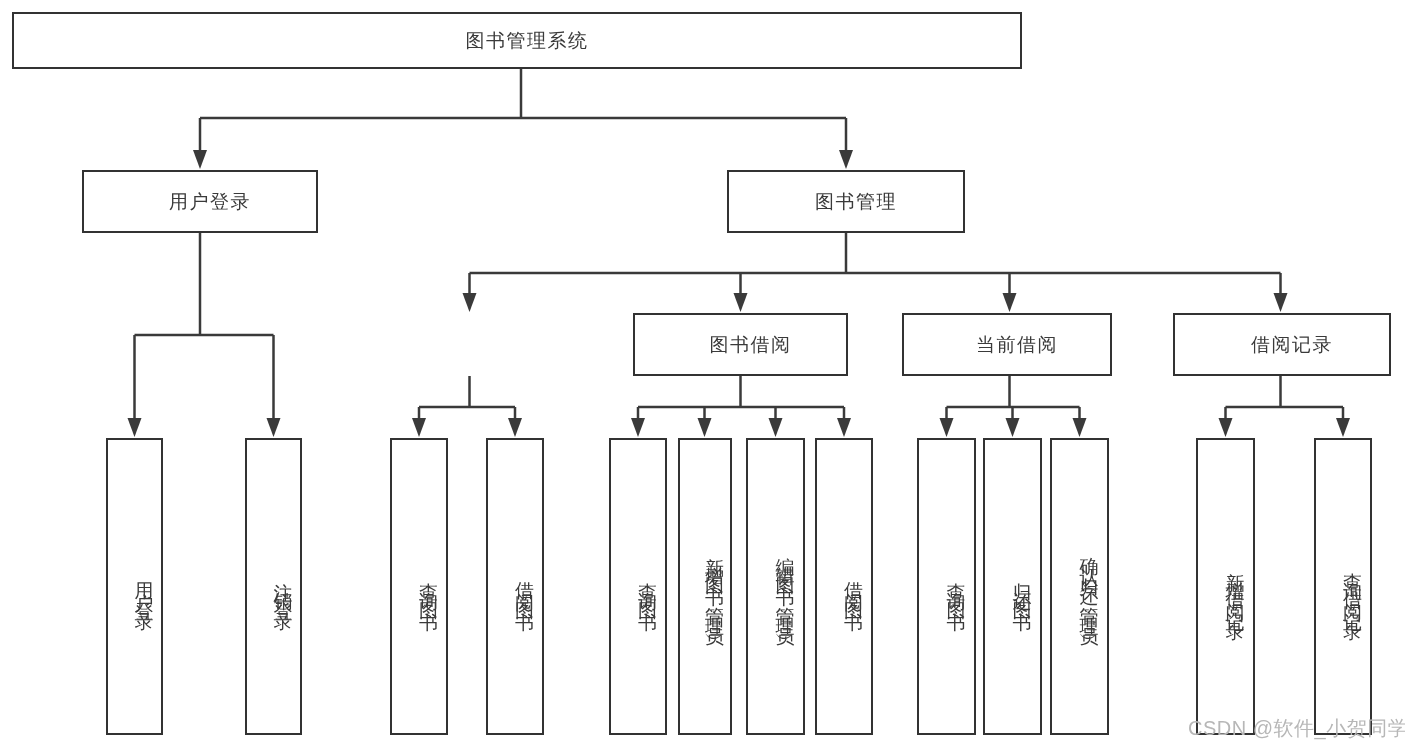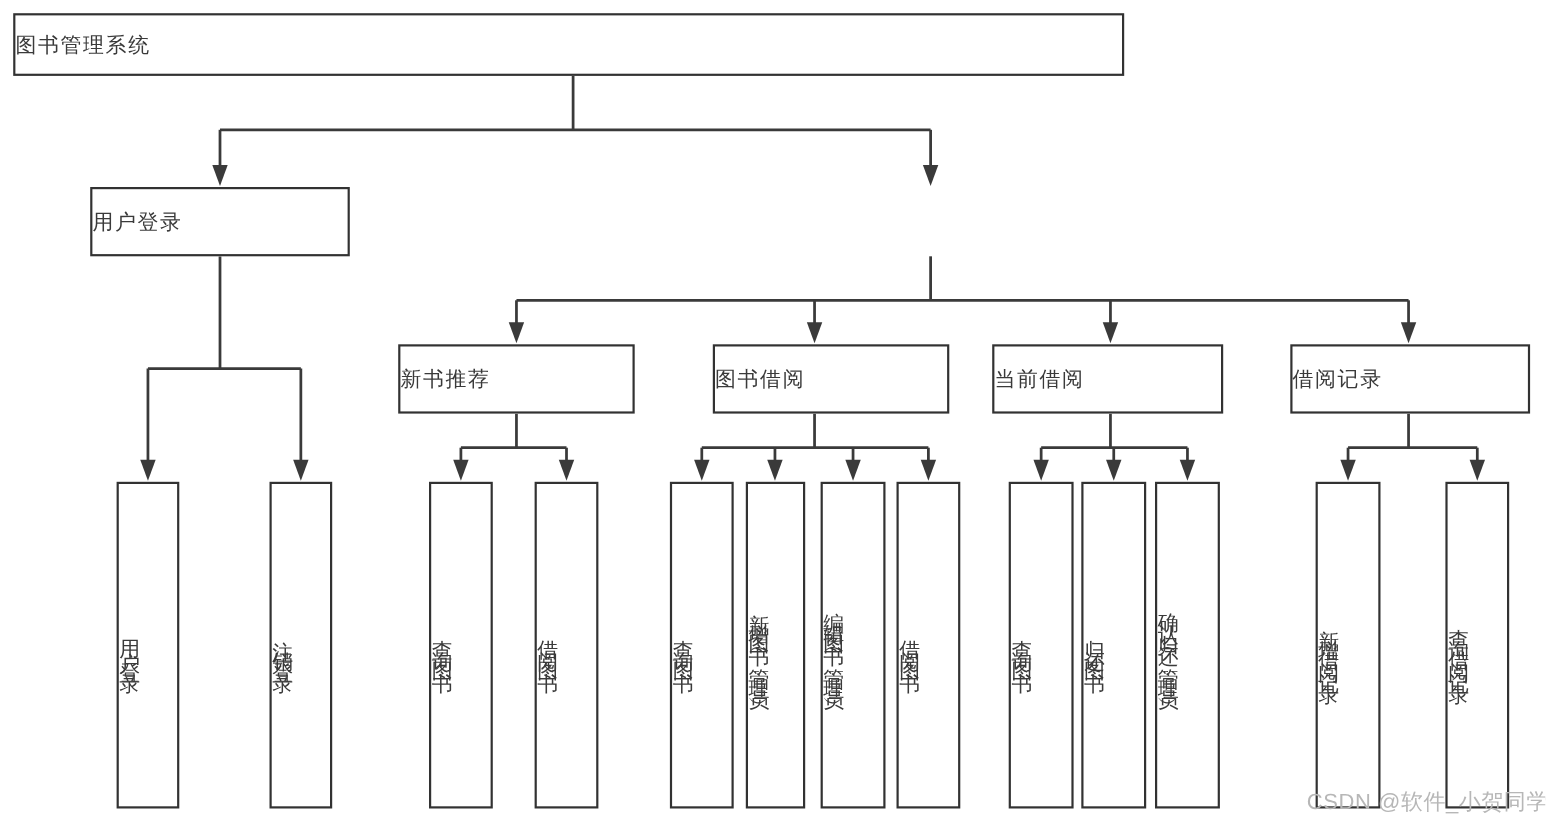--- a/index.html
+++ b/index.html
@@ -17,24 +17,26 @@
     z-index: 1;
   }
   .node {
     position: absolute;
     z-index: 2;
     background: #ffffff;
     border: 2.5px solid var(--border, #323232);
     box-sizing: border-box;
     display: flex;
     align-items: center;
+    justify-content: center;
     color: var(--text, #3a3a3a);
     font-size: 19px;
     letter-spacing: 1.5px;
     white-space: nowrap;
+    padding-left: 20px;
   }
   .leaf span {
     writing-mode: vertical-rl;
     text-orientation: mixed;
     letter-spacing: 10px;
     line-height: 1;
     white-space: normal;
   }
   .watermark {
     position: absolute;
@@ -107,25 +109,25 @@
       <polygon points="1336,418 1350,418 1343,437" fill="#3a3a3a"></polygon>
     </svg>
 
   <div class="node" style="left:12px;top:12px;width:1010px;height:57px">
     <span>图书管理系统</span>
   </div>
 
   <div class="node" style="left:82px;top:170px;width:236px;height:63px">
     <span>用户登录</span>
   </div>
+  <div class="node" style="left:727px;top:170px;width:238px;height:63px">
+    <span>图书管理</span>
+  </div>
 
-  <div class="node" style="left:362px;top:313px;width:215px;height:63px">
-    <span>新书推荐</span>
-  </div>
-  <div class="node" style="left:648px;top:313px;width:215px;height:63px">
+  <div class="node" style="left:633px;top:313px;width:215px;height:63px">
     <span>图书借阅</span>
   </div>
   <div class="node" style="left:902px;top:313px;width:210px;height:63px">
     <span>当前借阅</span>
   </div>
   <div class="node" style="left:1173px;top:313px;width:218px;height:63px">
     <span>借阅记录</span>
   </div>
 
   <div class="node leaf" style="left:106px;top:438px;width:57px;height:297px">

